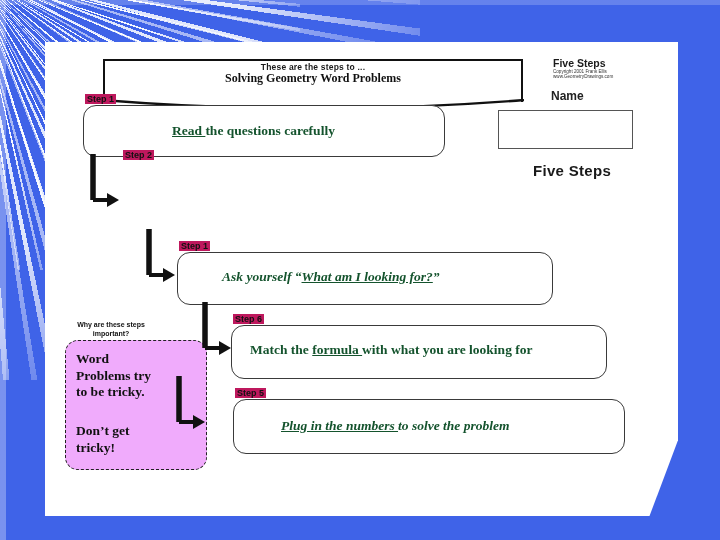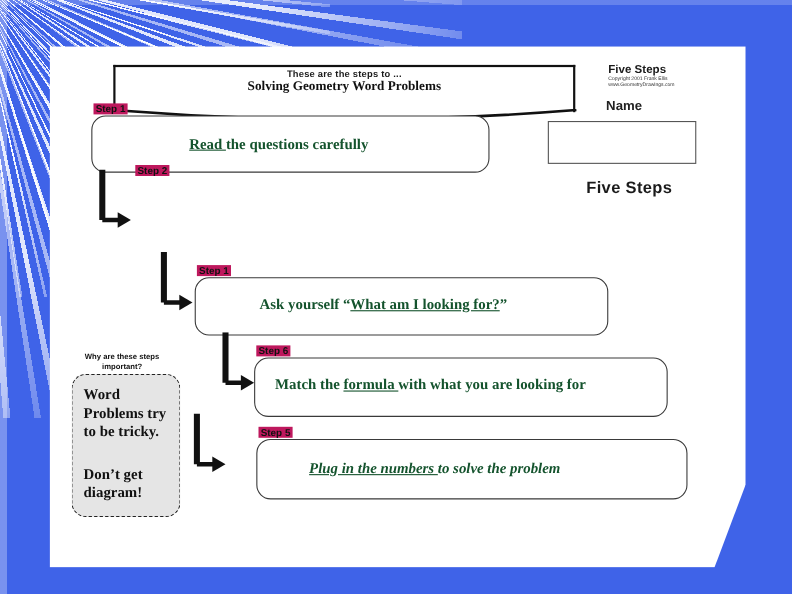--- a/index.html
+++ b/index.html
@@ -104,21 +104,21 @@
   
   .arrow{position:absolute;z-index:3;}
 
   
   .aside-q{
     position:absolute;left:21px;top:278px;width:90px;
     font-size:7px;font-weight:bold;line-height:9px;color:#111;text-align:center;
   }
   #bubble{
     position:absolute;left:20px;top:298px;width:97px;height:128px;
-    border:1.6px dashed #222;border-radius:13px;background:#e5e5e5;
+    border:1.6px dashed #222;border-radius:13px;background:#f0abfc;padding-left:43px;
   }
   .bubble-t{
     position:absolute;left:10px;top:10px;width:84px;
     font-family:"Liberation Serif",serif;font-size:13.5px;font-weight:bold;
     line-height:16.5px;color:#111;
   }
   .bubble-t2{
     position:absolute;left:10px;top:82px;width:84px;
     font-family:"Liberation Serif",serif;font-size:13.5px;font-weight:bold;
     line-height:16.5px;color:#111;
@@ -166,21 +166,21 @@
       <div class="steplabel" style="left:78px;top:108px;">Step 2</div>
 
       <svg class="arrow" style="left:98px;top:187px;width:34px;height:58px;" viewBox="0 0 34 58">
         <path d="M6,0 L6,46" stroke="#111" stroke-width="5.5" fill="none"></path>
         <path d="M6,46 L24,46" stroke="#111" stroke-width="4" fill="none"></path>
         <path d="M20,39 L32,46 L20,53 Z" fill="#111"></path>
       </svg>
 
       <div class="steplabel" style="left:134px;top:199px;">Step 1</div>
       <div class="stepbox" style="left:132px;top:210px;width:374px;height:51px;">
-        <div class="steptext" style="left:58px;top:15px;">
+        <div class="steptext" style="left:44px;top:15px;font-style:italic;">
           <span>Ask yourself “</span><u>What am I looking for?</u><span>”</span>
         </div>
       </div>
 
       <svg class="arrow" style="left:154px;top:260px;width:34px;height:58px;" viewBox="0 0 34 58">
         <path d="M6,0 L6,46" stroke="#111" stroke-width="5.5" fill="none"></path>
         <path d="M6,46 L24,46" stroke="#111" stroke-width="4" fill="none"></path>
         <path d="M20,39 L32,46 L20,53 Z" fill="#111"></path>
       </svg>
 
@@ -200,18 +200,18 @@
       <div class="steplabel" style="left:190px;top:346px;">Step 5</div>
       <div class="stepbox" style="left:188px;top:357px;width:390px;height:53px;">
         <div class="steptext" style="left:47px;top:17px;font-style:italic;">
           <span></span><u>Plug in the numbers </u><span>to solve the problem</span>
         </div>
       </div>
 
       <div class="aside-q">Why are these steps important?</div>
       <div id="bubble">
         <div class="bubble-t">Word Problems try to be tricky.</div>
-        <div class="bubble-t2">Don’t get diagram!</div>
+        <div class="bubble-t2">Don’t get tricky!</div>
       </div>
 
     </div>
   </div>
 </div>
 
 </body></html>

